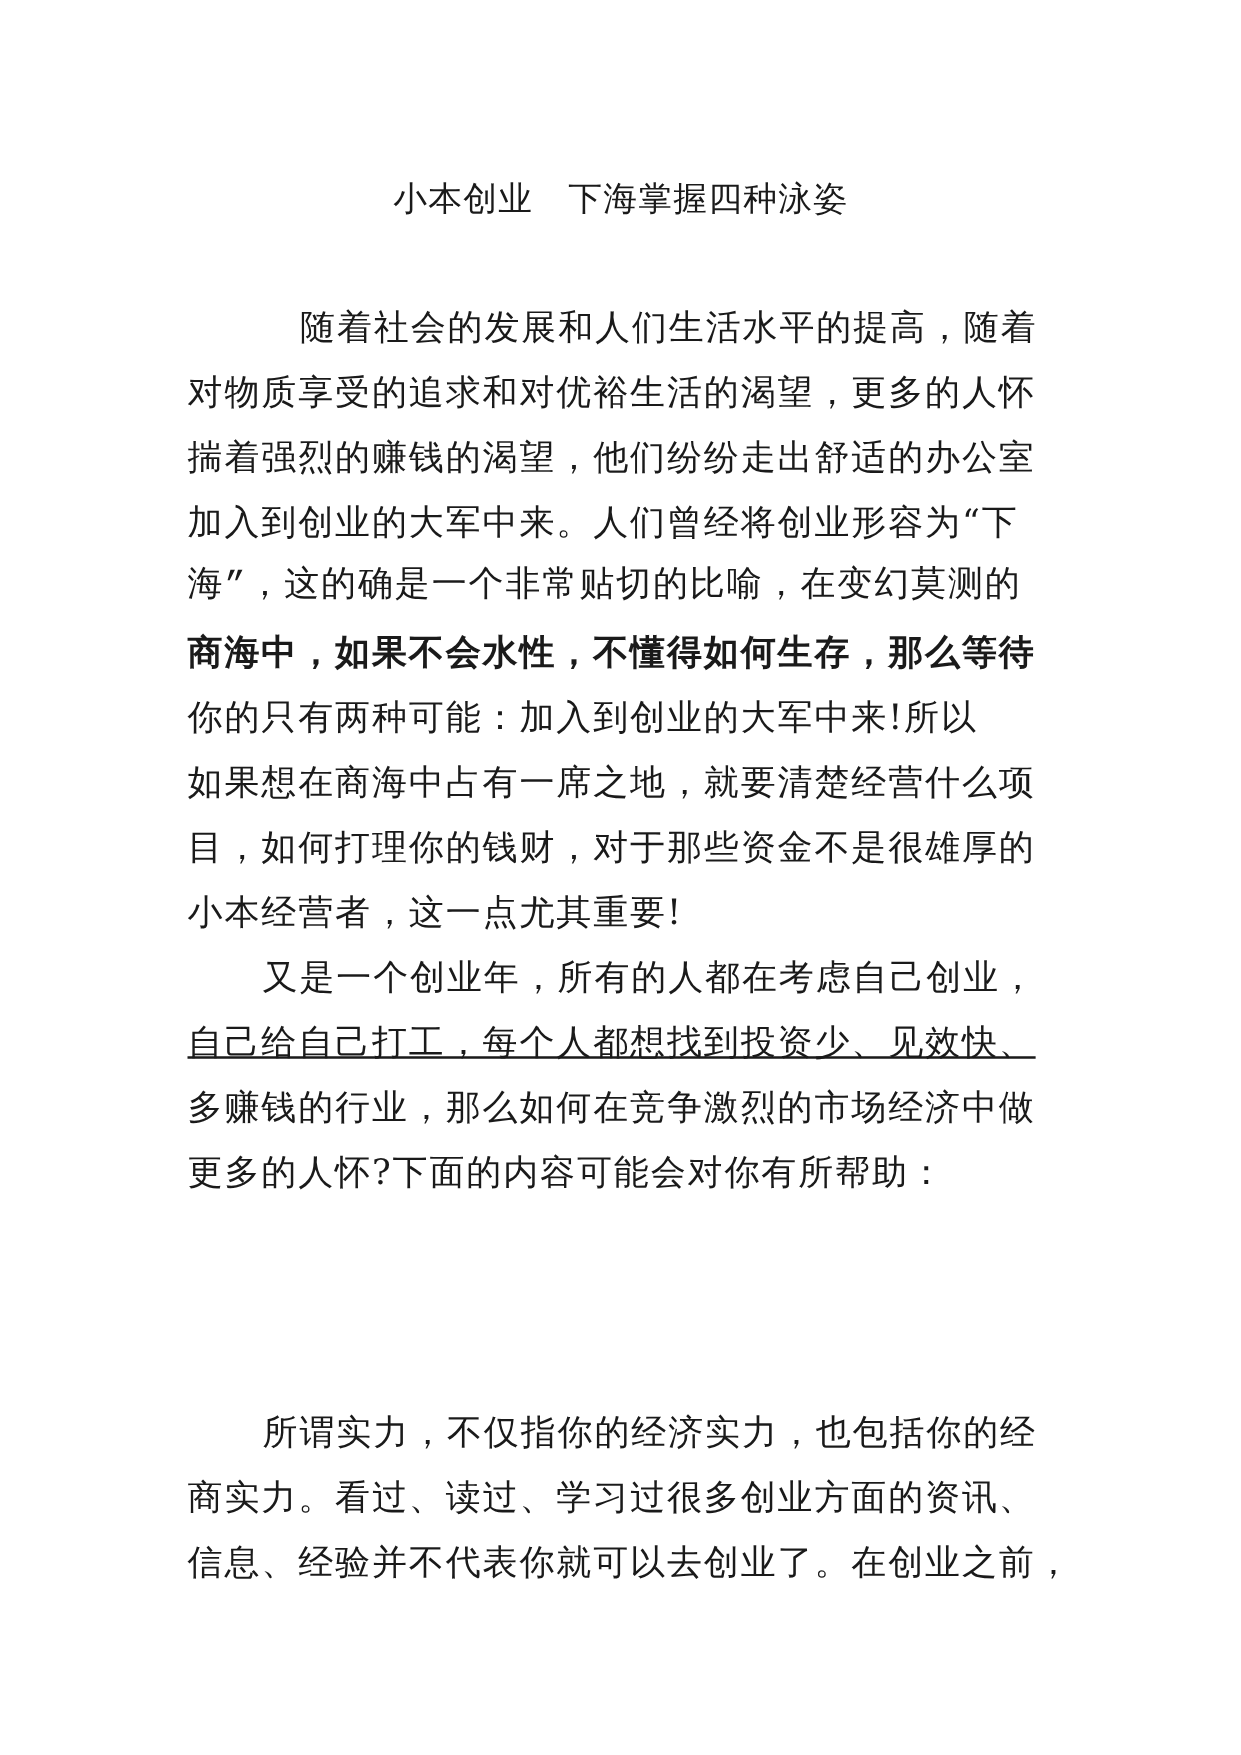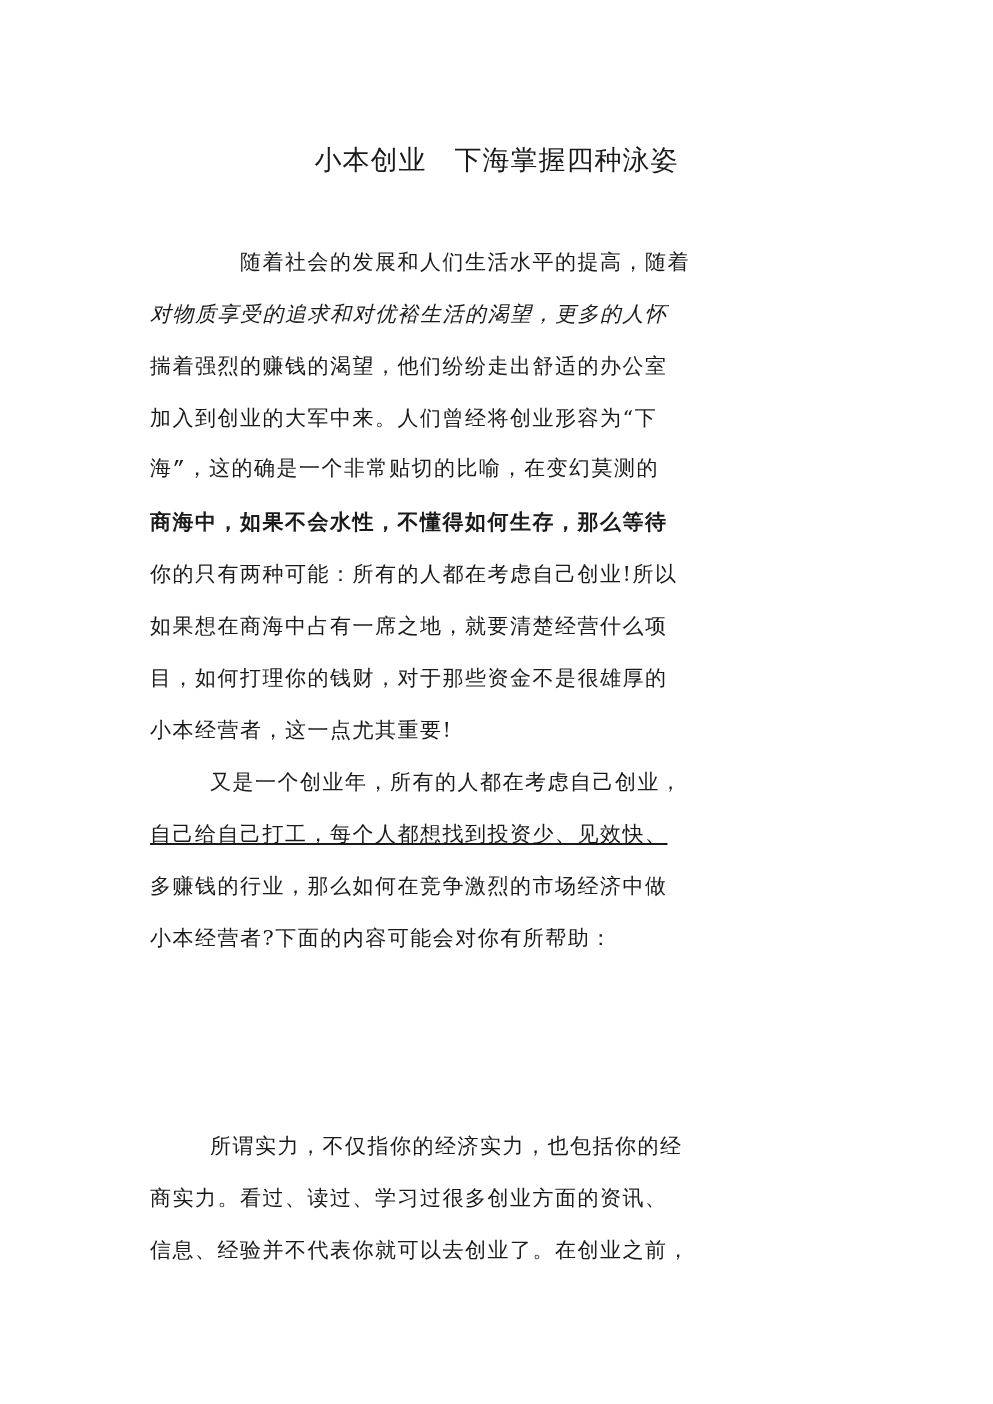--- a/index.html
+++ b/index.html
@@ -30,53 +30,53 @@
       top: 128px;
       text-align: center;
       font-size: 27px;
       line-height: 40px;
       white-space: pre;
       letter-spacing: 1px;
     }
     .line {
       position: absolute;
       left: 150px;
-      font-size: 21px;
+      font-size: 28px;
       line-height: 40px;
       white-space: nowrap;
       letter-spacing: 1.5px;
     }
     .indent { left: 210px; }
     .indent-first { left: 240px; }
   </style>
 </head>
 <body>
 
 <div class="page">
 
   <div class="title">小本创业　下海掌握四种泳姿</div>
 
   <div>
     <div class="line indent-first" style="top:230px;">随着社会的发展和人们生活水平的提高，随着</div>
-    <div class="line" style="top:282px;font-style:italic;">对物质享受的追求和对优裕生活的渴望，更多的人怀</div>
+    <div class="line" style="top:282px;">对物质享受的追求和对优裕生活的渴望，更多的人怀</div>
     <div class="line" style="top:334px;text-align:right;">揣着强烈的赚钱的渴望，他们纷纷走出舒适的办公室</div>
     <div class="line" style="top:386px;">加入到创业的大军中来。人们曾经将创业形容为“下</div>
     <div class="line" style="top:438px;font-family:Liberation Mono, monospace;">海”，这的确是一个非常贴切的比喻，在变幻莫测的</div>
     <div class="line" style="top:490px;font-weight:bold;">商海中，如果不会水性，不懂得如何生存，那么等待</div>
-    <div class="line" style="top:542px;">你的只有两种可能：所有的人都在考虑自己创业!所以</div>
+    <div class="line" style="top:542px;">你的只有两种可能：加入到创业的大军中来!所以</div>
     <div class="line" style="top:594px;">如果想在商海中占有一席之地，就要清楚经营什么项</div>
     <div class="line" style="top:646px;">目，如何打理你的钱财，对于那些资金不是很雄厚的</div>
     <div class="line" style="top:698px;">小本经营者，这一点尤其重要!</div>
   </div>
 
   <div>
     <div class="line indent" style="top:750px;">又是一个创业年，所有的人都在考虑自己创业，</div>
     <div class="line" style="top:802px;text-decoration:underline;">自己给自己打工，每个人都想找到投资少、见效快、</div>
     <div class="line" style="top:854px;">多赚钱的行业，那么如何在竞争激烈的市场经济中做</div>
-    <div class="line" style="top:906px;">小本经营者?下面的内容可能会对你有所帮助：</div>
+    <div class="line" style="top:906px;">更多的人怀?下面的内容可能会对你有所帮助：</div>
   </div>
 
 
   <div>
     <div class="line indent" style="top:1114px;">所谓实力，不仅指你的经济实力，也包括你的经</div>
     <div class="line" style="top:1166px;text-align:right;">商实力。看过、读过、学习过很多创业方面的资讯、</div>
     <div class="line" style="top:1218px;">信息、经验并不代表你就可以去创业了。在创业之前，</div>
   </div>
 
 </div>

